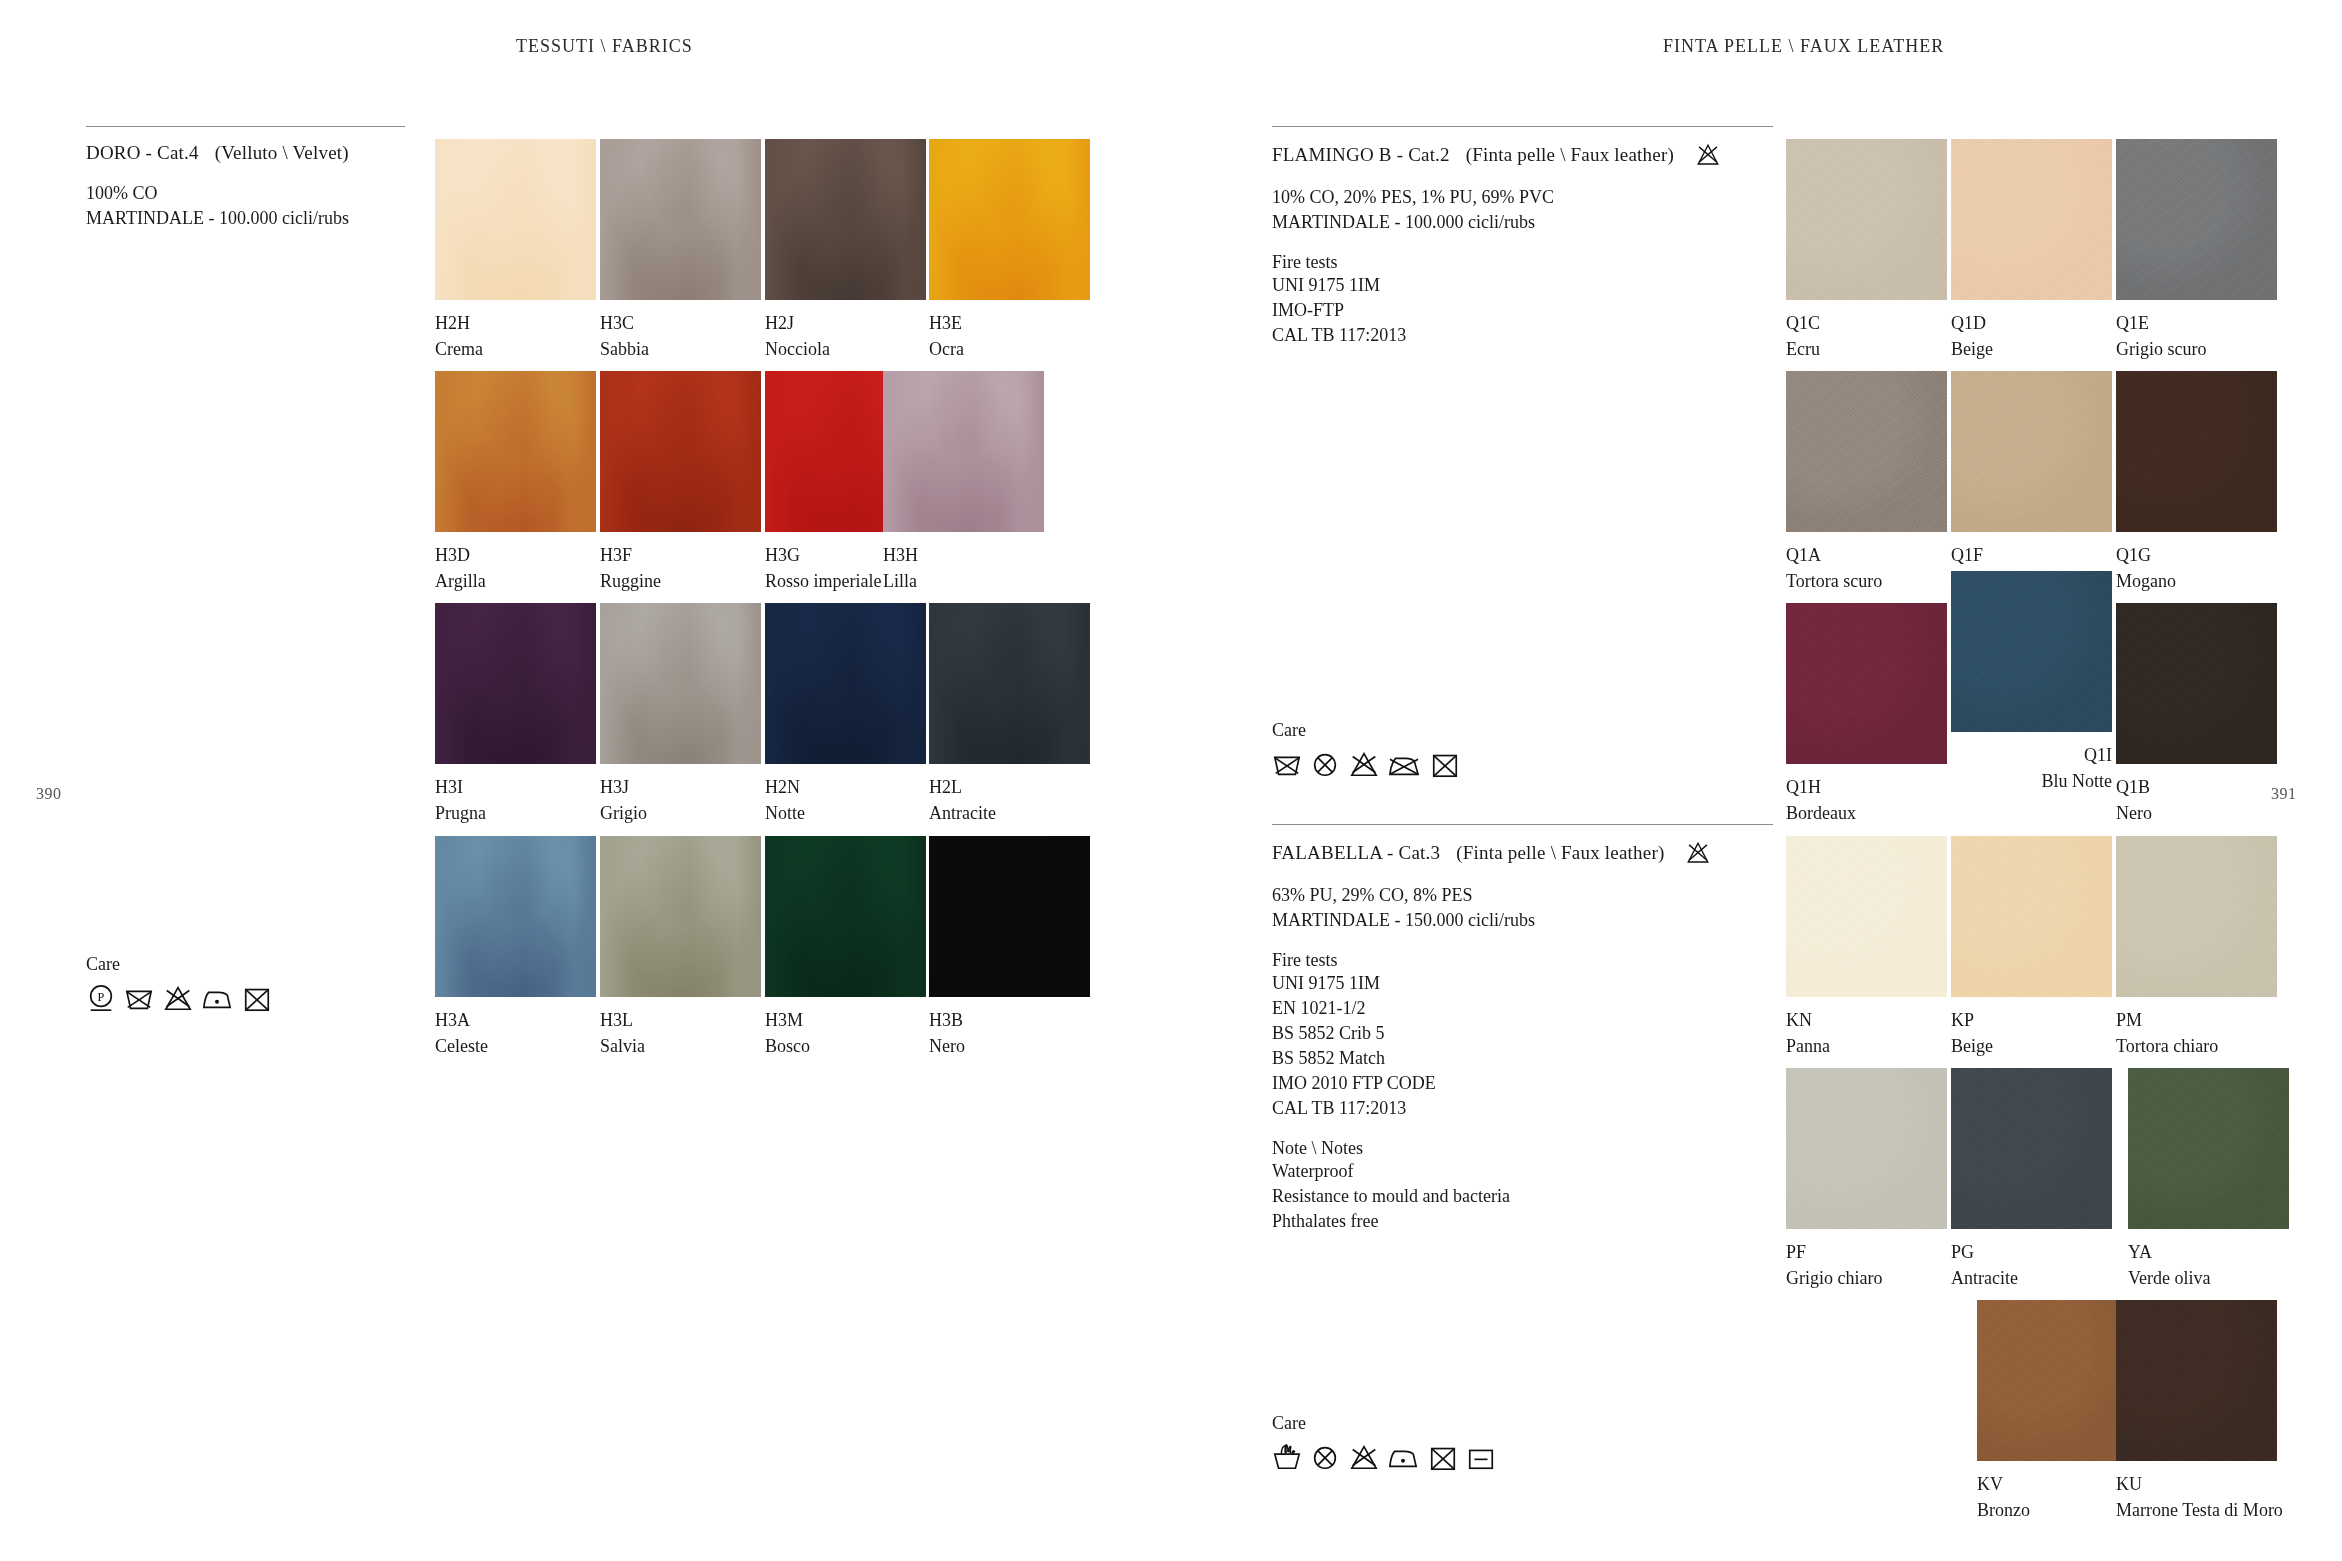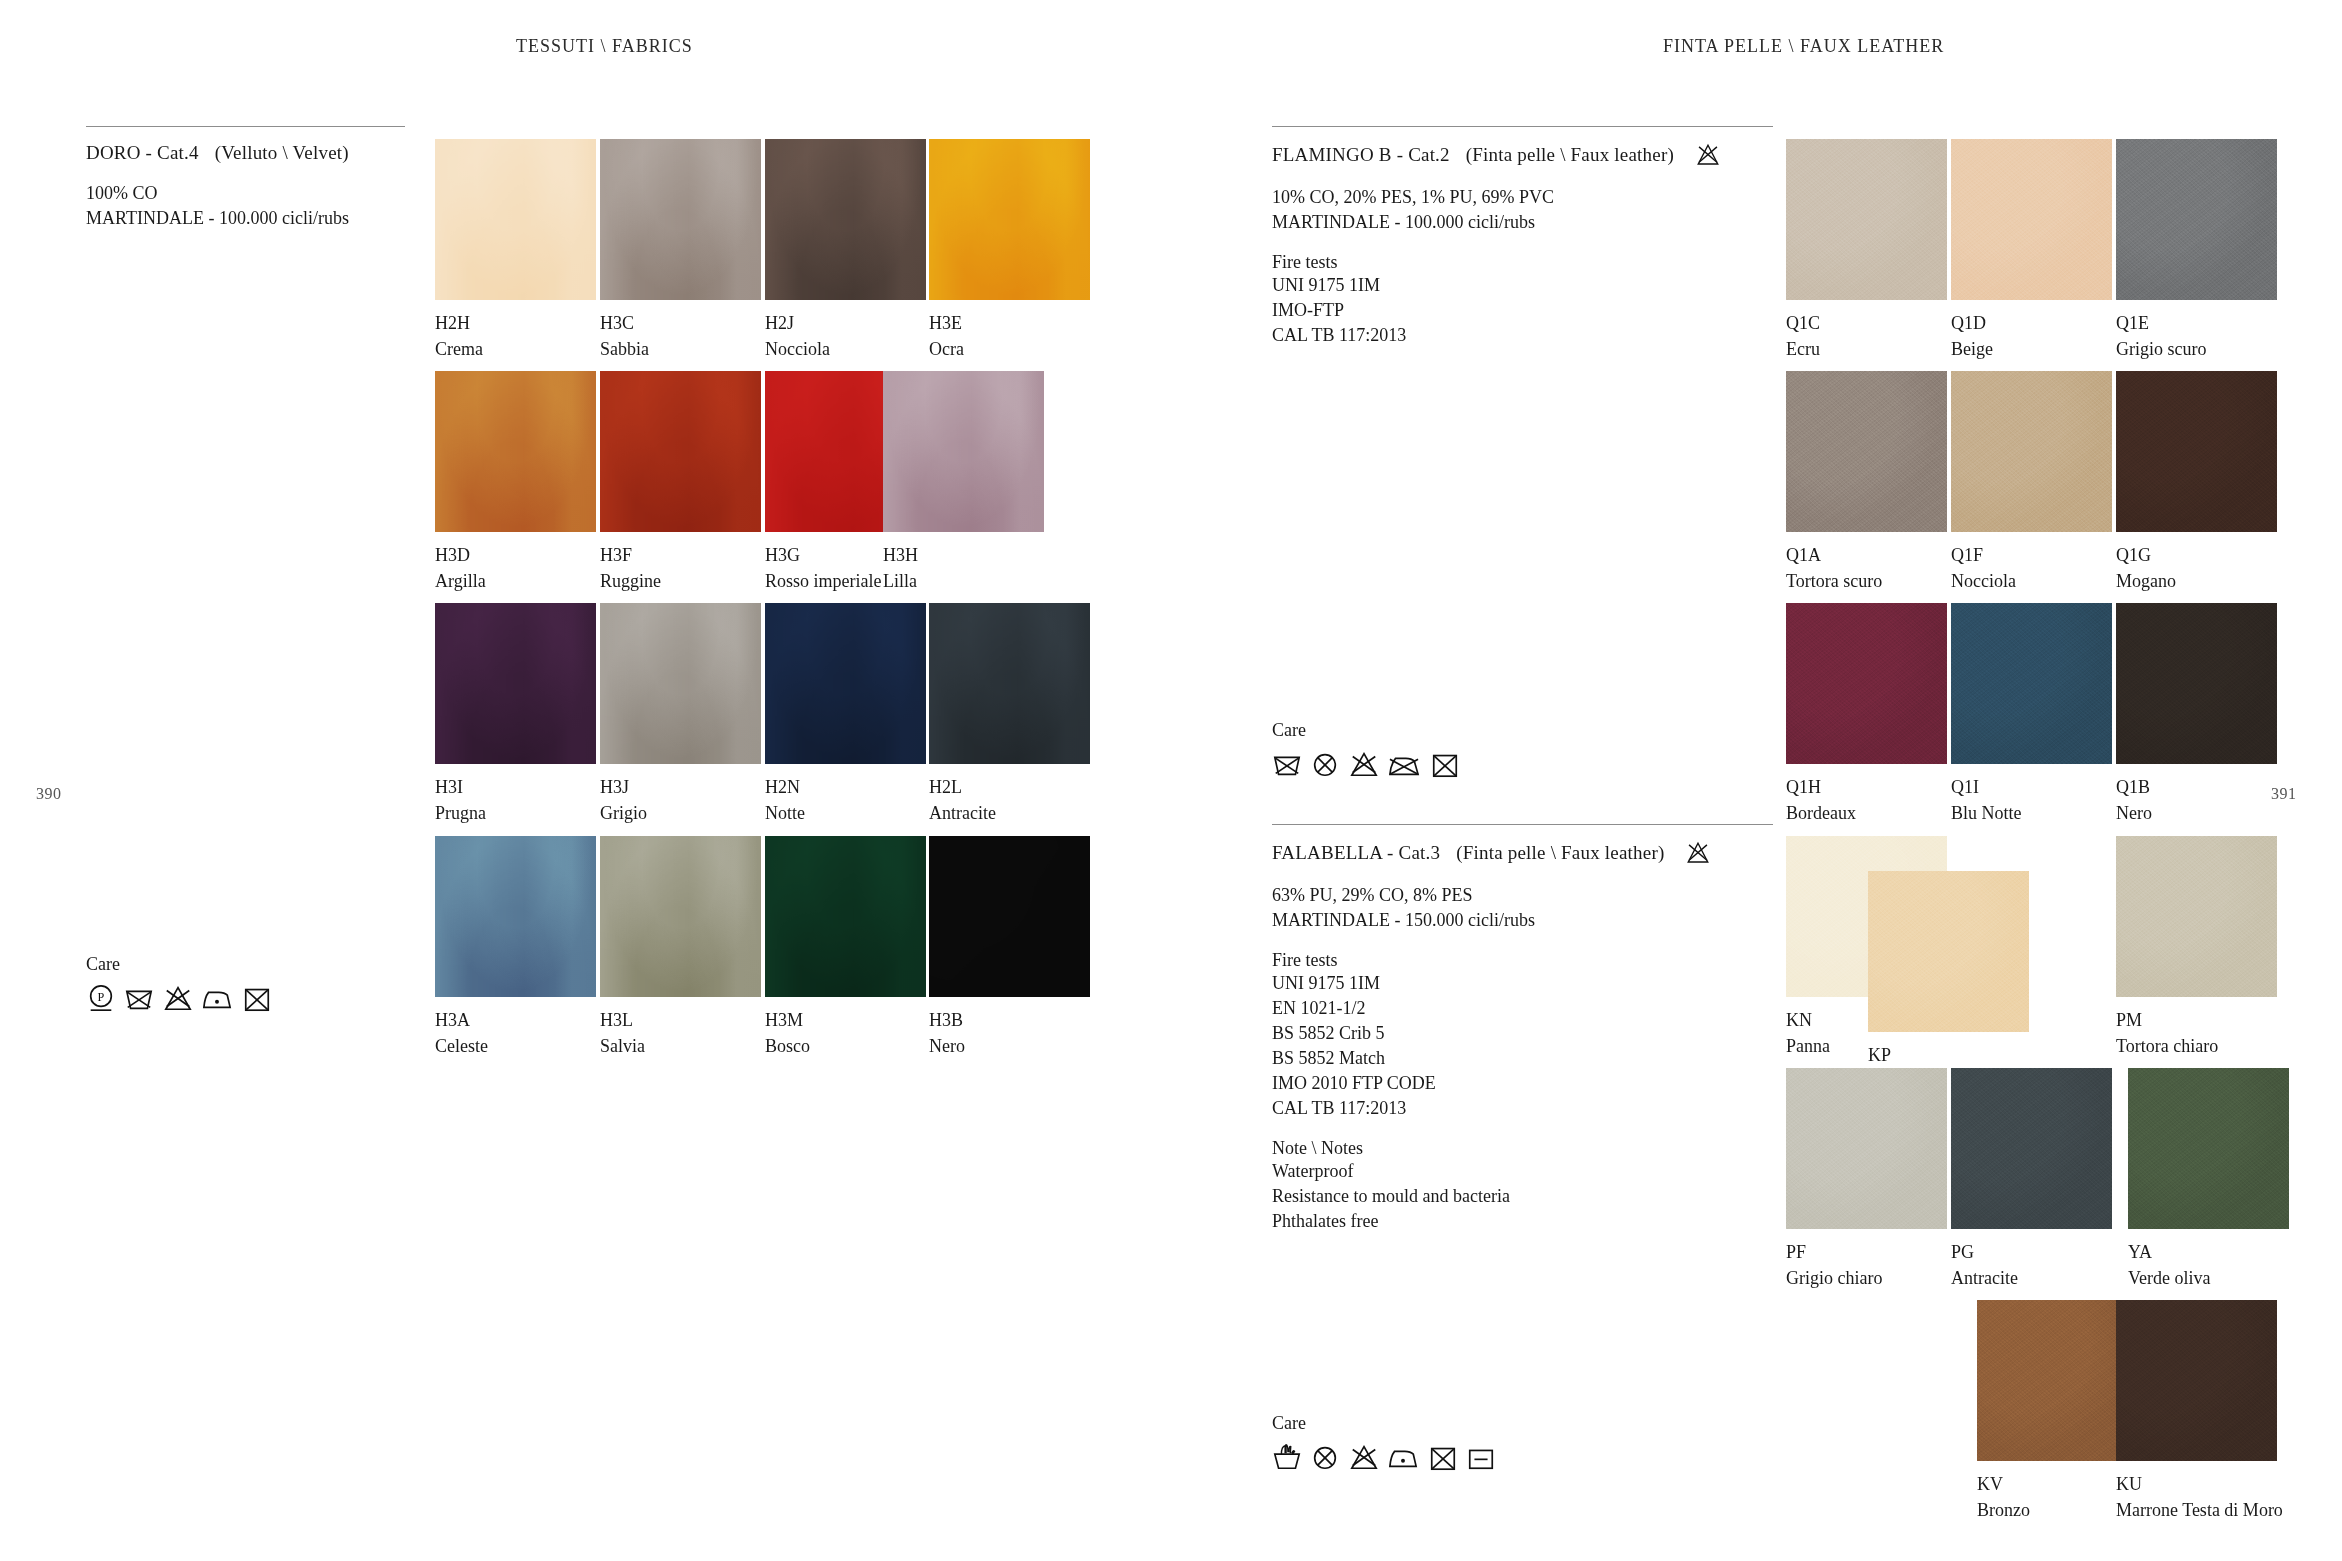--- a/index.html
+++ b/index.html
@@ -304,21 +304,21 @@
       <div class="chip grain" style="background:#3d2820"></div>
       <div class="sw-code">Q1G</div>
       <div class="sw-name">Mogano</div>
     </div>
 
   <div class="swatch" style="left:1786px;top:603px;">
       <div class="chip grain" style="background:#6c2439"></div>
       <div class="sw-code">Q1H</div>
       <div class="sw-name">Bordeaux</div>
     </div>
-  <div class="swatch" style="left:1951px;top:603px;">
+  <div class="swatch" style="left:1951px;top:571px;text-align:right;">
       <div class="chip grain" style="background:#2b4a5e"></div>
       <div class="sw-code">Q1I</div>
       <div class="sw-name">Blu Notte</div>
     </div>
   <div class="swatch" style="left:2116px;top:603px;">
       <div class="chip grain" style="background:#2d2621"></div>
       <div class="sw-code">Q1B</div>
       <div class="sw-name">Nero</div>
     </div>
 
@@ -382,21 +382,21 @@
         <line x1="9" y1="18.5" x2="23" y2="18.5" stroke="#111" stroke-width="1.8"></line>
       </svg>
     </div>
   </div>
 
   <div class="swatch" style="left:1786px;top:836px;">
       <div class="chip grain" style="background:#f4ecd6"></div>
       <div class="sw-code">KN</div>
       <div class="sw-name">Panna</div>
     </div>
-  <div class="swatch" style="left:1868px;top:836px;margin-top:35px;">
+  <div class="swatch" style="left:1951px;top:836px;">
       <div class="chip grain" style="background:#edd3a8"></div>
       <div class="sw-code">KP</div>
       <div class="sw-name">Beige</div>
     </div>
   <div class="swatch" style="left:1786px;top:1068px;">
       <div class="chip grain" style="background:#c3c1b5"></div>
       <div class="sw-code">PF</div>
       <div class="sw-name">Grigio chiaro</div>
     </div>
 

